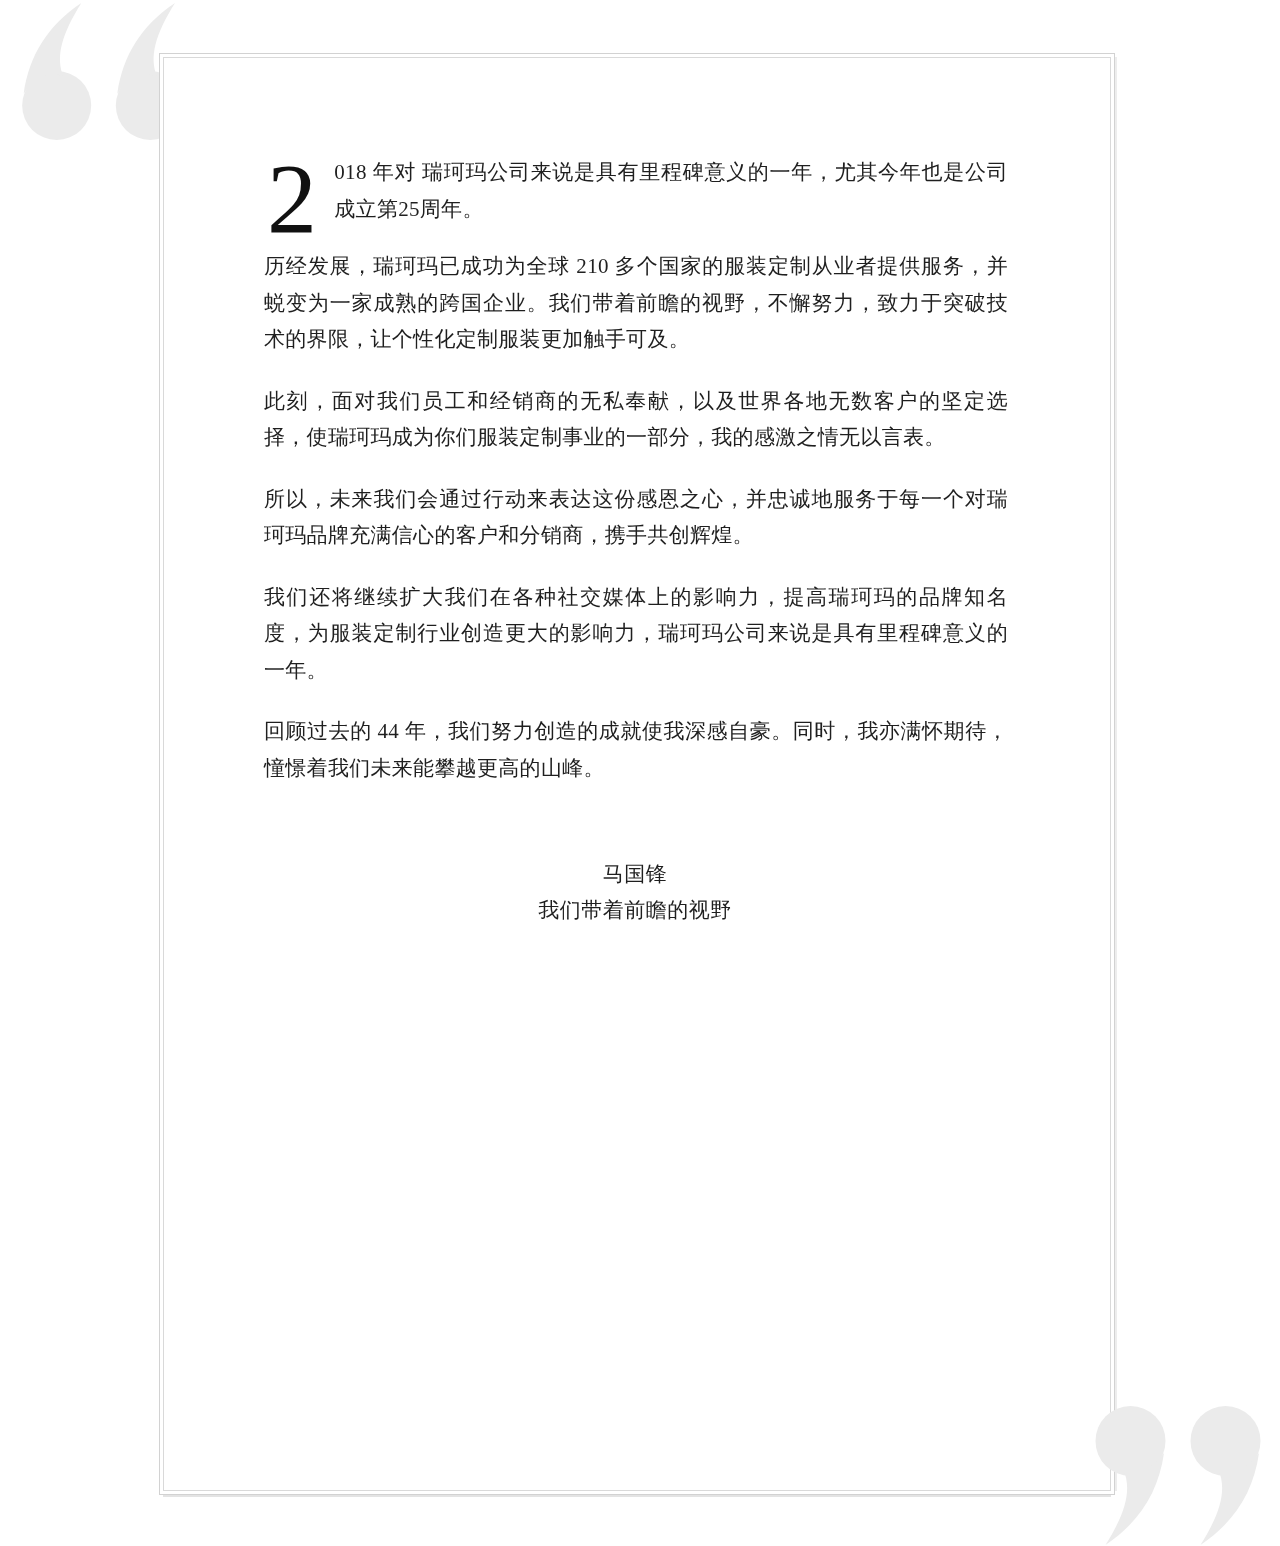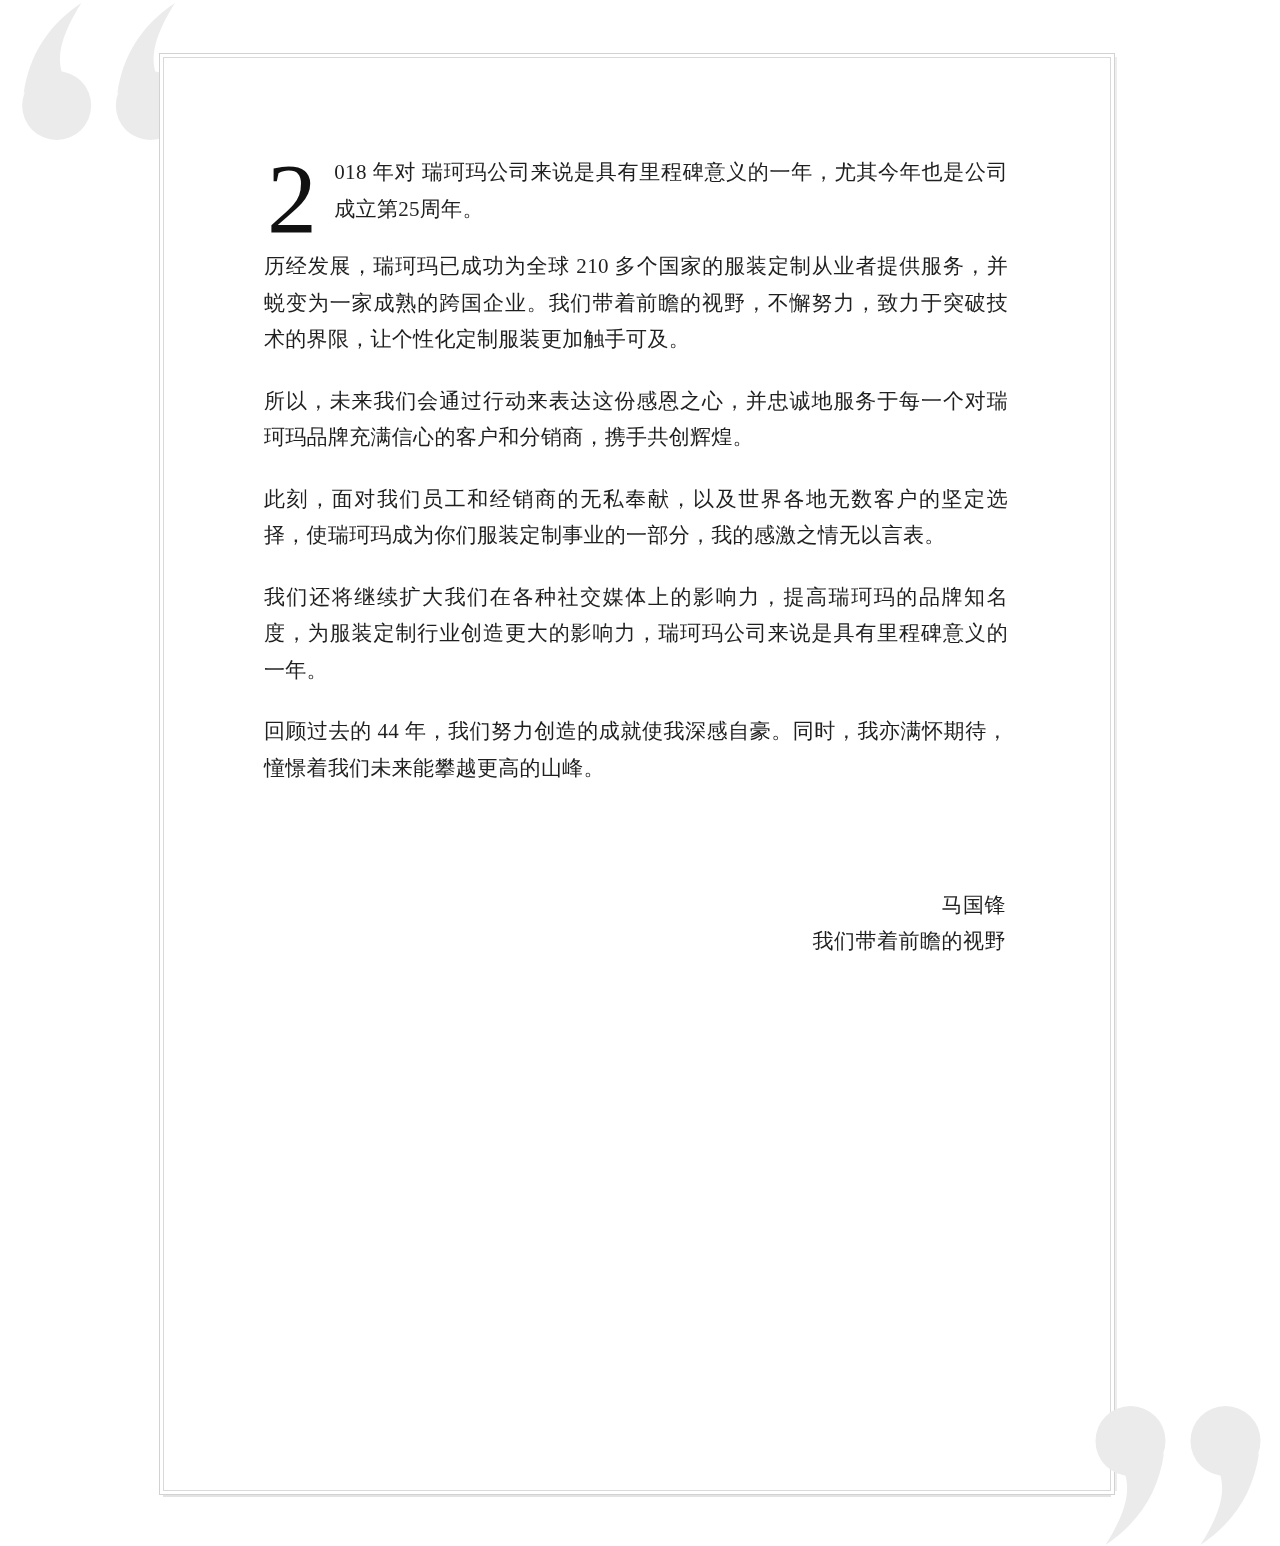--- a/index.html
+++ b/index.html
@@ -51,22 +51,22 @@
   p.lead { margin-bottom: 21px; }
   .dropcap {
     float: left;
     font-family: "Liberation Serif", serif;
     font-size: 100px;
     line-height: 0.78;
     color: #111111;
     margin: 6px 17px 0 3px;
   }
   .signature {
-    margin-top: 101px;
-    text-align: right;
+    margin-top: 70px;
+    text-align: center;
     font-size: 21px;
     line-height: 36px;
     letter-spacing: 0.5px;
     padding-right: 2px;
   }
   .signature .sig-line { margin: 0; }
 </style>
 </head>
 <body>
 
@@ -86,22 +86,22 @@
   </svg>
 
   <div class="page">
     <div class="frame-inner"></div>
 
     <div class="content">
 
       <p class="lead"><span class="dropcap">2</span><span>018 年对 瑞珂玛公司来说是具有里程碑意义的一年，尤其今年也是公司成立第25周年。</span></p>
 
       <p>历经发展，瑞珂玛已成功为全球 210 多个国家的服装定制从业者提供服务，并蜕变为一家成熟的跨国企业。我们带着前瞻的视野，不懈努力，致力于突破技术的界限，让个性化定制服装更加触手可及。</p>
+      <p>此刻，面对我们员工和经销商的无私奉献，以及世界各地无数客户的坚定选择，使瑞珂玛成为你们服装定制事业的一部分，我的感激之情无以言表。</p>
       <p>所以，未来我们会通过行动来表达这份感恩之心，并忠诚地服务于每一个对瑞珂玛品牌充满信心的客户和分销商，携手共创辉煌。</p>
-      <p>此刻，面对我们员工和经销商的无私奉献，以及世界各地无数客户的坚定选择，使瑞珂玛成为你们服装定制事业的一部分，我的感激之情无以言表。</p>
       <p>我们还将继续扩大我们在各种社交媒体上的影响力，提高瑞珂玛的品牌知名度，为服装定制行业创造更大的影响力，瑞珂玛公司来说是具有里程碑意义的一年。</p>
       <p>回顾过去的 44 年，我们努力创造的成就使我深感自豪。同时，我亦满怀期待，憧憬着我们未来能攀越更高的山峰。</p>
 
       <div class="signature">
         <div class="sig-line">马国锋</div>
         <div class="sig-line">我们带着前瞻的视野</div>
       </div>
 
     </div>
   </div>

